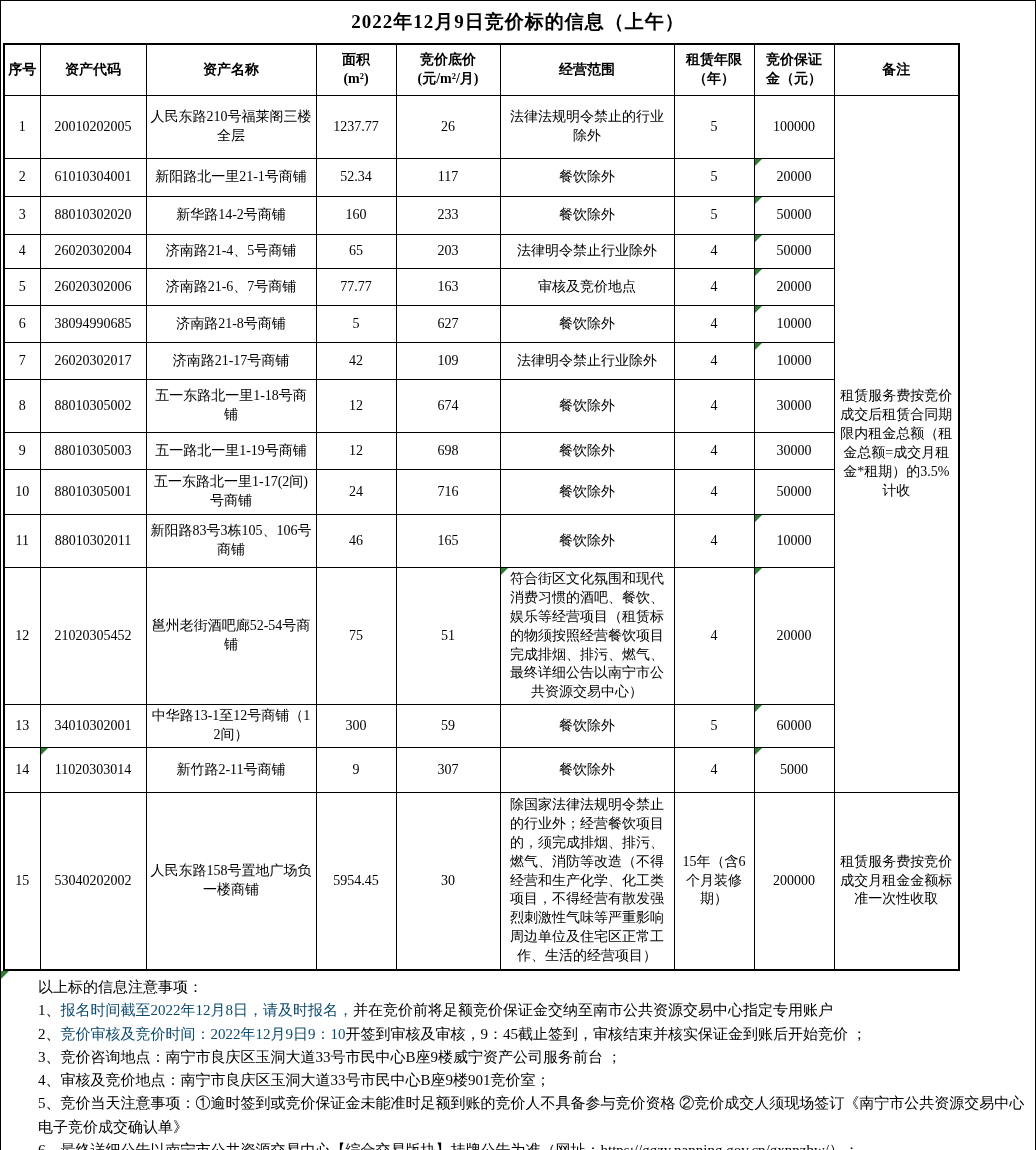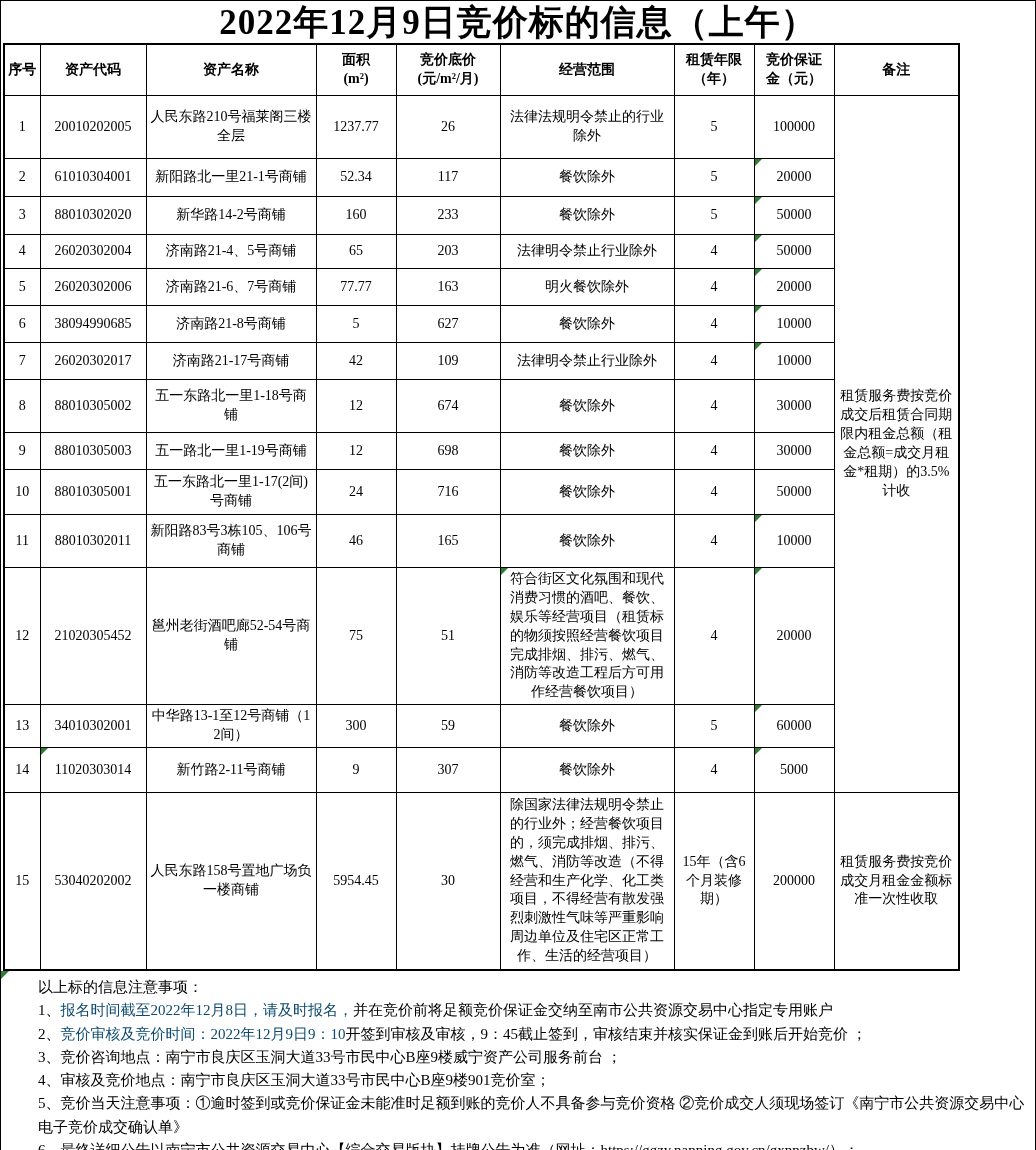--- a/index.html
+++ b/index.html
@@ -1,19 +1,19 @@
 <!DOCTYPE html>
 <html><head>
 <meta charset="utf-8">
 <style>
   html,body{margin:0;padding:0;background:#fff;}
   body{width:1036px;font-family:"Liberation Serif","DejaVu Serif",serif;color:#000;}
   .sheet{box-sizing:border-box;width:1036px;min-height:1150px;border:1px solid #000;background:#fff;}
   .title{height:42px;display:flex;align-items:center;justify-content:center;
-         font-size:35px;font-weight:bold;letter-spacing:1px;}
+         font-size:19px;font-weight:bold;letter-spacing:1px;}
   table{border-collapse:collapse;table-layout:fixed;width:957px;margin:0 2px;border:2px solid #000;}
   th,td{border:1px solid #000;text-align:center;vertical-align:middle;
         font-size:14px;line-height:1.35;padding:2px 3px;position:relative;
         overflow-wrap:anywhere;word-break:break-all;}
   th{font-weight:bold;white-space:pre-line;height:46px;}
   
   tbody tr:nth-child(1)  td{height:58px;}
   tbody tr:nth-child(2)  td{height:33px;}
   tbody tr:nth-child(3)  td{height:33px;}
   tbody tr:nth-child(4)  td{height:29px;}
@@ -115,21 +115,21 @@
           <td>法律明令禁止行业除外</td>
           <td>4</td>
           <td class="gflag">50000</td>
         </tr>
         <tr>
           <td>5</td>
           <td>26020302006</td>
           <td>济南路21-6、7号商铺</td>
           <td>77.77</td>
           <td>163</td>
-          <td>明火餐饮除外</td>
+          <td>审核及竞价地点</td>
           <td>4</td>
           <td class="gflag">20000</td>
         </tr>
         <tr>
           <td>6</td>
           <td>38094990685</td>
           <td>济南路21-8号商铺</td>
           <td>5</td>
           <td>627</td>
           <td>餐饮除外</td>
@@ -185,21 +185,21 @@
           <td>餐饮除外</td>
           <td>4</td>
           <td class="gflag">10000</td>
         </tr>
         <tr>
           <td>12</td>
           <td>21020305452</td>
           <td>邕州老街酒吧廊52-54号商铺</td>
           <td>75</td>
           <td>51</td>
-          <td class="gflag">符合街区文化氛围和现代消费习惯的酒吧、餐饮、娱乐等经营项目（租赁标的物须按照经营餐饮项目完成排烟、排污、燃气、消防等改造工程后方可用作经营餐饮项目）</td>
+          <td class="gflag">符合街区文化氛围和现代消费习惯的酒吧、餐饮、娱乐等经营项目（租赁标的物须按照经营餐饮项目完成排烟、排污、燃气、最终详细公告以南宁市公共资源交易中心）</td>
           <td>4</td>
           <td class="gflag">20000</td>
         </tr>
         <tr>
           <td>13</td>
           <td>34010302001</td>
           <td>中华路13-1至12号商铺（12间）</td>
           <td>300</td>
           <td>59</td>
           <td>餐饮除外</td>

